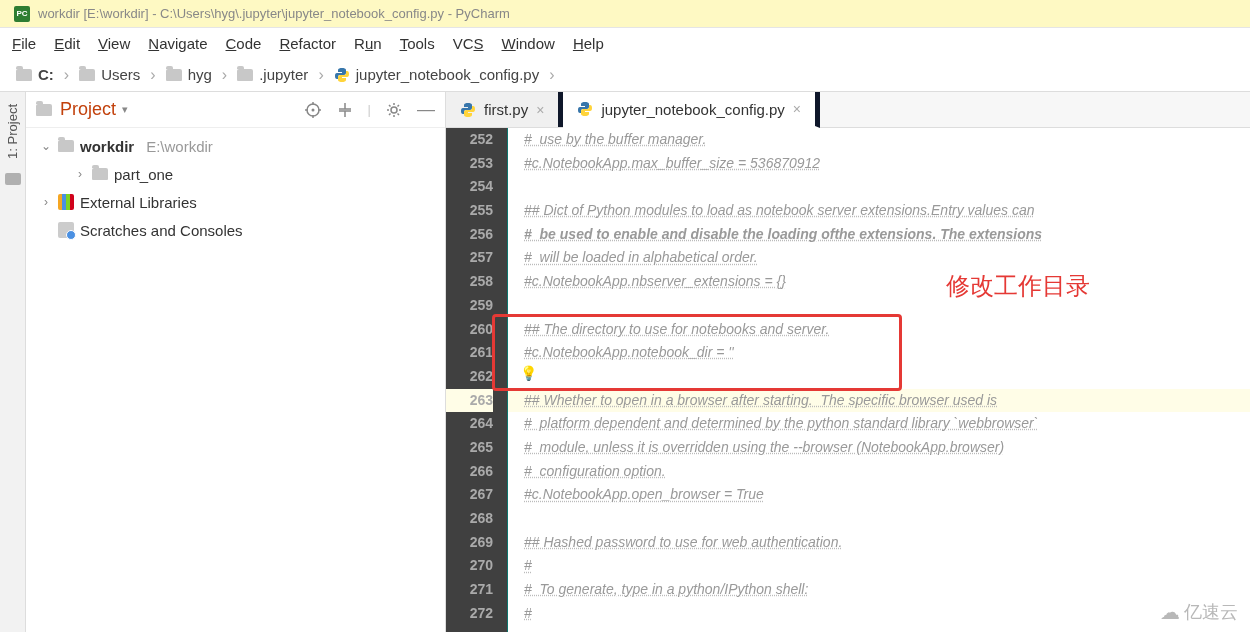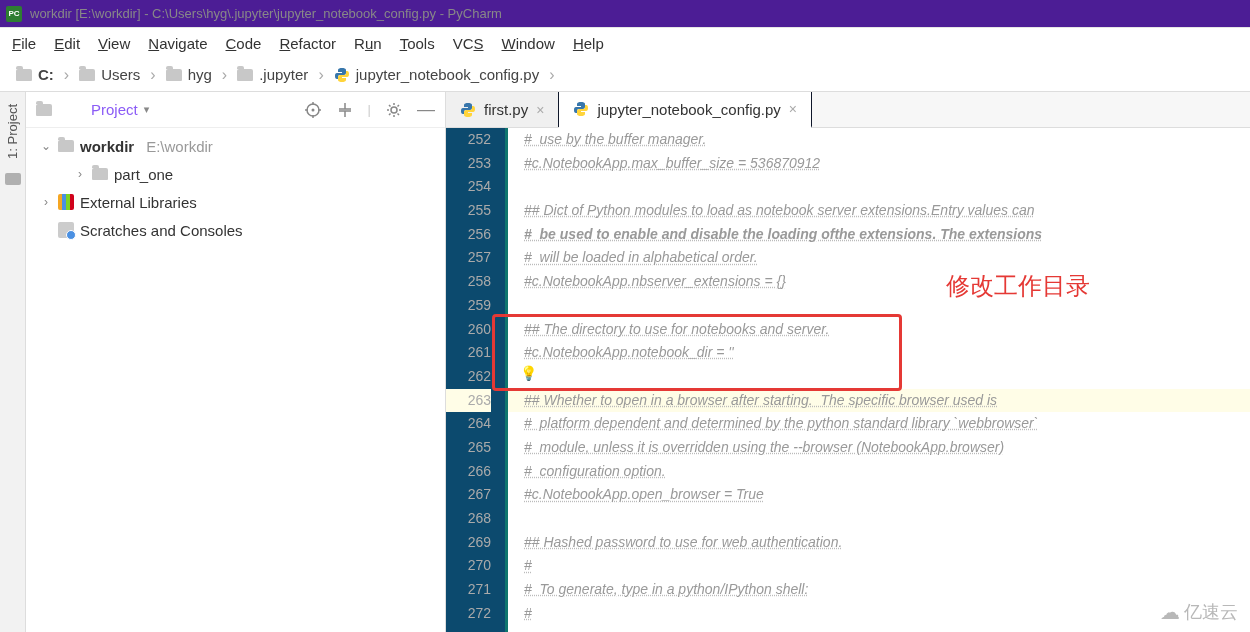--- a/index.html
+++ b/index.html
@@ -1,18 +1,18 @@
 <!DOCTYPE html>
 <html><head>
   <meta charset="utf-8">
   <style>
     * { margin: 0; padding: 0; box-sizing: border-box; font-family: "Segoe UI", Arial, sans-serif; }
     body { width: 1250px; height: 632px; background: #fff; overflow: hidden; font-size: 13px; color: #333; }
 
-    .titlebar { height: 28px; display: flex; align-items: center; padding: 0 6px; background: #4c1d95; border-bottom: 1px solid #e5e5e5; }
+    .titlebar { height: 28px; display: flex; align-items: center; padding: 0 14px; background: #fef9c3; border-bottom: 1px solid #e5e5e5; }
     .titlebar .pc-icon { width: 16px; height: 16px; background: #2e7d32; border-radius: 2px; margin-right: 8px; display: inline-flex; align-items: center; justify-content: center; font-size: 8px; color: #fff; font-weight: bold; }
     .titlebar .title-text { color: #888; font-size: 13px; }
 
     .menubar { height: 30px; display: flex; align-items: center; padding: 0 12px; gap: 18px; background: #fff; }
     .menubar span { color: #333; font-size: 15px; cursor: pointer; }
     .menubar span u { text-decoration: underline; }
 
     .breadcrumb { height: 34px; display: flex; align-items: center; padding: 0 12px; background: #fff; border-bottom: 1px solid #ddd; }
     .breadcrumb .crumb { display: flex; align-items: center; gap: 6px; padding: 0 4px; color: #444; font-size: 15px; }
     .folder-icon { width: 16px; height: 12px; background: #c8c8c8; border-radius: 2px 2px 1px 1px; position: relative; display: inline-block; }
@@ -23,46 +23,46 @@
 
     .main { display: flex; height: calc(100% - 92px); }
 
     .side-tab { width: 26px; background: #f2f2f2; border-right: 1px solid #ddd; display: flex; flex-direction: column; align-items: center; padding-top: 4px; }
     .side-tab-label { writing-mode: vertical-rl; transform: rotate(180deg); font-size: 13px; color: #555; padding: 8px 0; cursor: pointer; }
     .side-tab-icon { width: 16px; height: 12px; background: #b0b0b0; border-radius: 2px; margin-top: 6px; }
 
     .project-panel { width: 420px; background: #fff; border-right: 1px solid #ddd; display: flex; flex-direction: column; }
     .project-header { height: 36px; display: flex; align-items: center; padding: 0 10px; border-bottom: 1px solid #eee; }
     .project-header .folder-icon { margin-right: 8px; }
-    .project-title { font-size: 15px; color: #8b5cf6; margin-left: 31px; }
+    .project-title { font-size: 18px; color: #c2410c; }
     .dropdown-arrow { color: #888; margin-left: 6px; font-size: 11px; }
     .project-tools { margin-left: auto; display: flex; gap: 14px; align-items: center; }
     .tool-icon { width: 18px; height: 18px; color: #888; cursor: pointer; display: inline-flex; align-items: center; justify-content: center; }
 
     .tree { padding: 4px 0; font-size: 15px; }
     .tree-item { display: flex; align-items: center; height: 28px; padding-left: 14px; gap: 6px; cursor: pointer; }
     .tree-item.level1 { padding-left: 14px; }
     .tree-item.level2 { padding-left: 48px; }
     .tree-item.level0 { padding-left: 14px; }
     .tree-caret { color: #888; font-size: 12px; width: 12px; text-align: center; }
     .tree-label { color: #333; }
     .tree-label.bold { font-weight: bold; }
     .tree-path { color: #999; margin-left: 6px; }
     .lib-icon { width: 16px; height: 16px; display: inline-block; background: linear-gradient(90deg, #f5a623 25%, #4a90e2 25% 50%, #7ed321 50% 75%, #d0021b 75%); border-radius: 2px; }
     .scratch-icon { width: 16px; height: 16px; background: #ccc; border-radius: 2px; position: relative; }
     .scratch-icon::after { content: ""; position: absolute; right: -2px; bottom: -2px; width: 8px; height: 8px; background: #4a90e2; border-radius: 50%; border: 1px solid #fff; }
 
     .editor-area { flex: 1; display: flex; flex-direction: column; background: #fff; overflow: hidden; }
     .tabs { height: 36px; display: flex; align-items: stretch; border-bottom: 1px solid #ddd; background: #f7f7f7; }
-    .tab { display: flex; align-items: center; gap: 8px; padding: 0 14px; border-right: 1px solid #0f172a; background: #f0f0f0; cursor: pointer; font-size: 15px; }
+    .tab { display: flex; align-items: center; gap: 8px; padding: 0 14px; border-right: 5px solid #0f172a; background: #f0f0f0; cursor: pointer; font-size: 15px; }
     .tab.active { background: #fff; border-bottom: 2px solid #fff; margin-bottom: -1px; }
     .tab-close { color: #aaa; font-size: 14px; cursor: pointer; }
 
     .editor { flex: 1; display: flex; font-family: "Consolas", "Courier New", monospace; font-size: 14px; overflow: hidden; position: relative; }
-    .gutter { width: 62px; text-align: right; padding: 0 14px 0 0; color: #aaa; background: #0c4a6e; border-right: 3px solid #0f766e; }
+    .gutter { width: 62px; text-align: right; padding: 0 14px 0 0; color: #aaa; background: #404040; border-right: 1px solid #0f766e; font-weight: bold; }
     .gutter div { height: 23.7px; line-height: 23.7px; }
     .code { flex: 1; padding-left: 16px; position: relative; }
     .code-line { height: 23.7px; line-height: 23.7px; white-space: pre; }
     .comment { color: #999; font-style: italic; }
     .highlight-line { background: #fffde7; position: absolute; left: 0; right: 0; height: 23.7px; z-index: 0; }
     .red-box { position: absolute; border: 3px solid #e53935; border-radius: 4px; z-index: 1; pointer-events: none; }
     .red-label { position: absolute; color: #e53935; font-size: 24px; font-family: "Microsoft YaHei", sans-serif; z-index: 2; margin-left: 28px; }
     .underline-dotted { text-decoration: underline dotted #bbb; }
     .bulb { position: absolute; left: 12px; font-size: 14px; }
 

